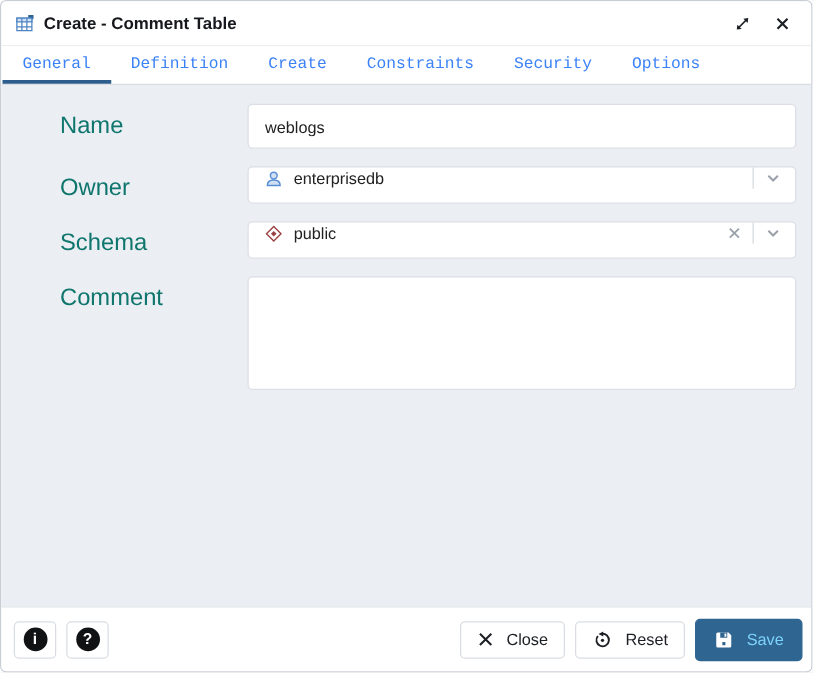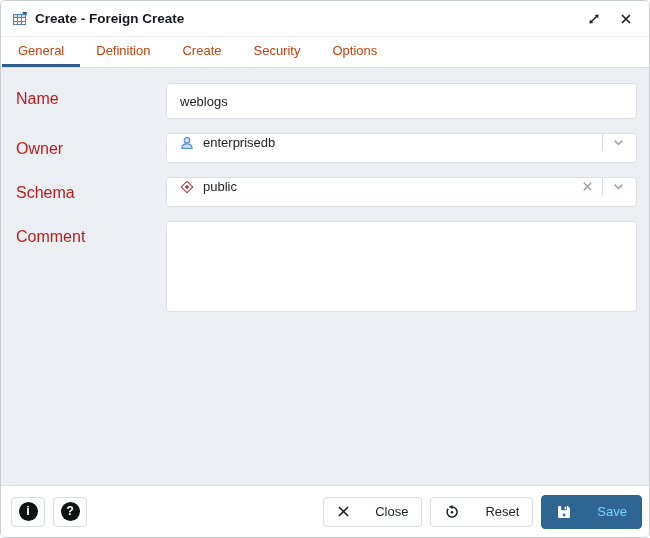--- a/index.html
+++ b/index.html
@@ -37,37 +37,39 @@
   .tabbar {
     height: 31px; flex: 0 0 31px;
     display: flex; align-items: stretch;
     background: #fff;
     border-bottom: 1px solid #dadee4;
     padding-left: 1px;
   }
   .tab {
     display: flex; align-items: center;
     padding: 0 16px;
-    font-size: 13px; color: #c2410c;
+    font-size: 13px; color: #3b82f6;
     cursor: pointer;
     border-bottom: 3px solid transparent;
+    font-family: Liberation Mono, monospace;
   }
   .tab.active { border-bottom-color: #2c5d8d; }
   
   .content {
     flex: 1 1 auto;
     background: #ebeef3;
     padding: 15px 12px 0 15px;
     overflow: hidden;
   }
   .form-row { display: flex; margin-bottom: 14px; }
   .form-label {
     flex: 0 0 150px;
-    font-size: 16px; color: #b91c1c;
+    font-size: 19px; color: #0f766e;
     padding-top: 7px;
+    margin-left: 32px;
   }
   .field { flex: 1 1 auto; }
   .text-input {
     width: 100%; height: 36px;
     border: 1px solid #dbdfe5; border-radius: 4px;
     background: #fff;
     font-family: inherit; font-size: 13px; color: #222;
     padding: 0 13px;
     outline: none;
   }
@@ -119,21 +121,21 @@
     font-size: 12.5px; font-weight: 700;
     display: flex; align-items: center; justify-content: center;
     line-height: 1;
   }
   .footer-spacer { flex: 1 1 auto; }
   .btn {
     height: 30px;
     background: #fff; border: 1px solid #d9dde3; border-radius: 4px;
     font-family: inherit; font-size: 13px; color: #1c1f24;
     padding: 0 13px;
-    display: inline-flex; align-items: center; gap: 25px;
+    display: inline-flex; align-items: center; gap: 10px;
     cursor: pointer;
   }
   .btn-primary {
     height: 34px;
     background: #2f6591; border: 1px solid #2f6591;
     color: #7dd3fc; padding: 0 14px;
   }
 </style>
 </head>
 <body>
@@ -144,41 +146,42 @@
     <span class="title-icon">
       <svg width="16" height="16" viewBox="0 0 16 16">
         <rect x="10.6" y="1" width="4.2" height="3.2" fill="#2e6290"></rect>
         <rect x="1.5" y="3.5" width="12" height="10" fill="#ffffff" stroke="#4c83c3"></rect>
         <rect x="1.5" y="3.5" width="12" height="3" fill="#cfe1f5" stroke="#4c83c3"></rect>
         <line x1="5.5" y1="3.5" x2="5.5" y2="13.5" stroke="#4c83c3"></line>
         <line x1="9.5" y1="3.5" x2="9.5" y2="13.5" stroke="#4c83c3"></line>
         <line x1="1.5" y1="10.5" x2="13.5" y2="10.5" stroke="#4c83c3"></line>
       </svg>
     </span>
-    <span class="title-text">Create - Foreign Create</span>
+    <span class="title-text">Create - Comment Table</span>
     <span class="titlebar-actions">
       <button class="tb-btn" aria-label="expand">
         <svg width="14" height="14" viewBox="0 0 14 14">
           <line x1="4" y1="10" x2="10" y2="4" stroke="#1c1f24" stroke-width="1.4"></line>
           <path d="M11.6 2.4 L11.1 6.3 L7.7 2.9 Z" fill="#1c1f24"></path>
           <path d="M2.4 11.6 L2.9 7.7 L6.3 11.1 Z" fill="#1c1f24"></path>
         </svg>
       </button>
       <button class="tb-btn" aria-label="close">
         <svg width="12" height="12" viewBox="0 0 12 12">
           <path d="M2 2 L10 10 M10 2 L2 10" stroke="#1c1f24" stroke-width="1.7"></path>
         </svg>
       </button>
     </span>
   </div>
 
   <div class="tabbar">
     <div class="tab active">General</div>
     <div class="tab">Definition</div>
     <div class="tab">Create</div>
+    <div class="tab">Constraints</div>
     <div class="tab">Security</div>
     <div class="tab">Options</div>
   </div>
 
   <div class="content">
 
     <div class="form-row">
       <label class="form-label">Name</label>
       <div class="field">
         <input type="text" class="text-input" value="weblogs" style="">

